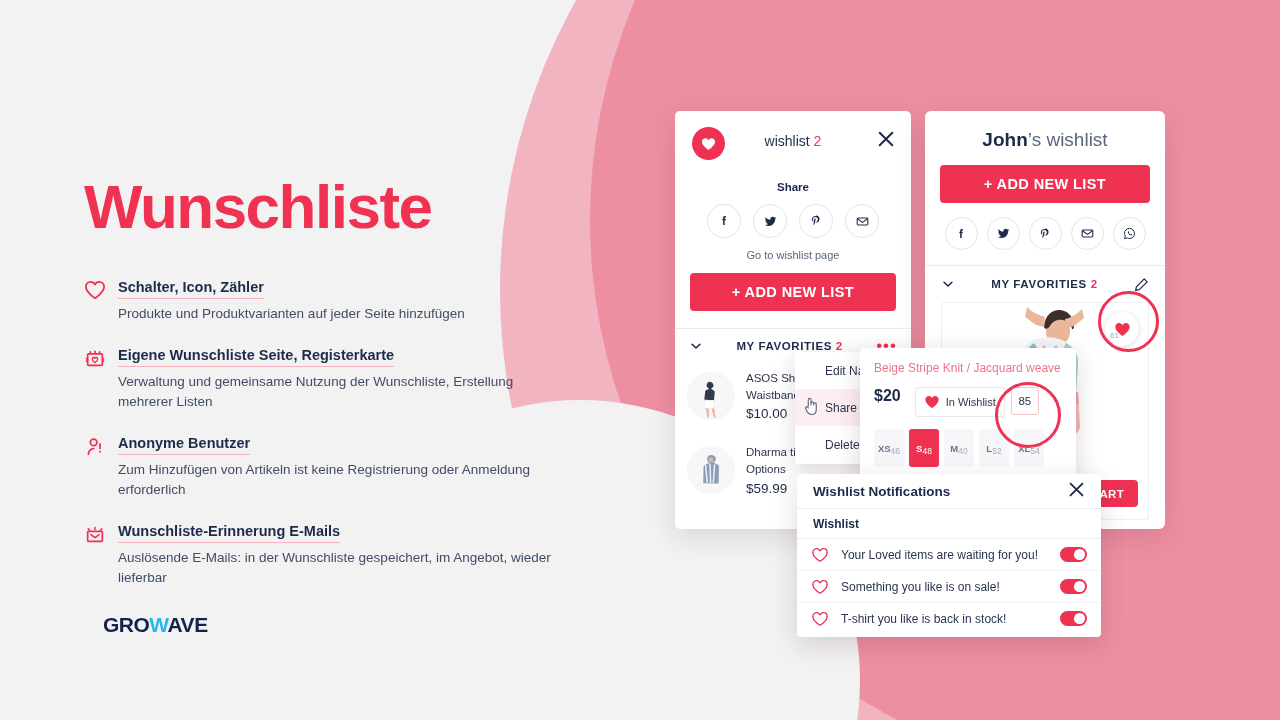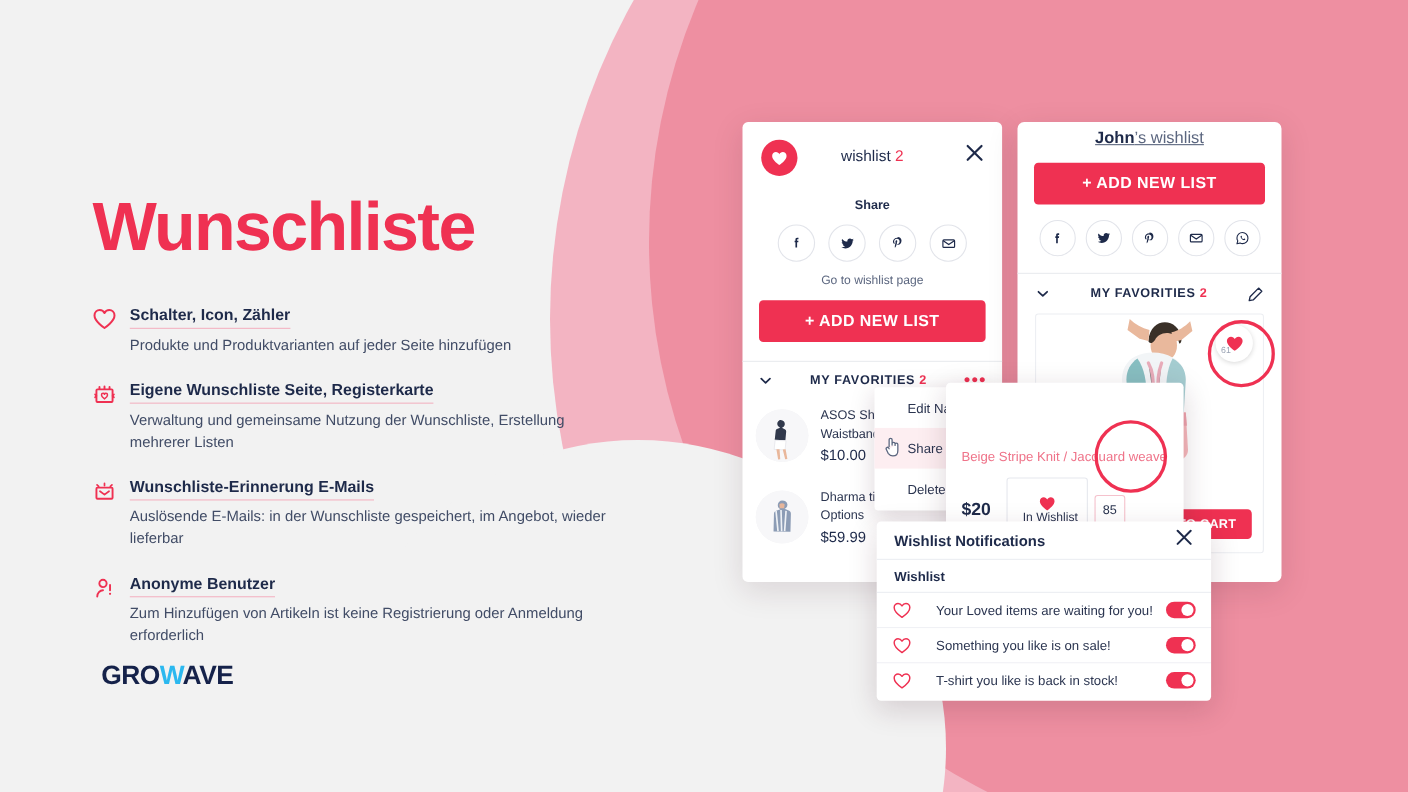--- a/index.html
+++ b/index.html
@@ -40,22 +40,22 @@
   .feature-title{
     font-size:14.5px;font-weight:bold;color:#1e2a4a;
     display:inline-block;margin:0 0 5px 0;
     border-bottom:1px solid #f3b4c2;padding-bottom:3px;
   }
   .feature-desc{
     font-size:13.5px;line-height:1.52;color:#414c66;margin:0;
   }
   .logo{position:absolute;left:3px;top:598px;}
   .logo-text{
-    font-size:24px;font-weight:bold;letter-spacing:-0.5px;
-    color:#15224a;line-height:1;margin:5px;
+    font-size:21px;font-weight:bold;letter-spacing:-0.5px;
+    color:#15224a;line-height:1;margin:16px;
   }
   .logo-w{color:#2bb8ef;}
 
   
   .card{
     position:absolute;background:#fff;border-radius:6px;
     box-shadow:0 8px 28px rgba(60,20,40,.13);
   }
 
   
@@ -110,21 +110,21 @@
   .prod-info{flex:1;min-width:0;}
   .prod-name{
     font-size:11.5px;color:#2b3550;line-height:1.45;
     white-space:nowrap;overflow:hidden;
   }
   .prod-price{font-size:13.5px;color:#1e2a4a;margin-top:3px;}
 
   
   .jcard{left:925px;top:111px;width:240px;height:418px;}
   .jtitle{
-    text-align:center;padding-top:6px;font-size:15px;color:#5b667f;text-decoration:underline;
+    text-align:center;padding-top:18px;font-size:19px;color:#5b667f;
   }
   .jtitle b{color:#1e2a4a;font-weight:bold;}
   .jsocials{display:flex;justify-content:center;gap:9px;margin-top:14px;}
   .jsoc{width:31px;height:31px;}
   .jlist-head{
     display:flex;align-items:center;height:36px;padding:0 16px;border-top:1px solid #e9ebef;
     margin-top:15px;
   }
   .pencil{width:15px;height:15px;cursor:pointer;}
   .prod-card{
@@ -157,26 +157,26 @@
     font-size:12px;color:#2b3550;cursor:pointer;
   }
   .ctx-item.hl{background:#fdeef1;}
   .cursor-hand{position:absolute;left:802px;top:396px;width:18px;height:20px;}
 
   
   .quick{
     position:absolute;left:860px;top:348px;width:188px;height:140px;background:#fff;
     border-radius:4px;box-shadow:0 7px 26px rgba(60,20,40,.18);padding:12px 14px;
   }
-  .quick-name{font-size:12px;color:#ef7389;line-height:1.45;margin-top:47px;}
-  .quick-row{display:flex;align-items:center;margin-top:10px;}
+  .quick-name{font-size:12px;color:#ef7389;line-height:1.45;}
+  .quick-row{display:flex;margin-top:10px;}
   .quick-price{font-size:16px;font-weight:bold;color:#1e2a4a;margin-right:14px;}
   .wish-btn{
     display:flex;align-items:center;border:1px solid #e6e8ee;border-radius:3px;
-    height:26px;padding:16px 8px;cursor:pointer;background:#fff;flex-direction:column;
+    height:26px;padding:1px 8px;cursor:pointer;background:#fff;
   }
   .wish-btn span{font-size:11px;color:#2b3550;margin-left:6px;}
   .wish-num{
     border:1px solid #f5c2cd;border-radius:3px;height:26px;min-width:26px;
     display:flex;align-items:center;justify-content:center;
     font-size:11.5px;color:#2b3550;margin-left:6px;background:#fff;
   }
   .sizes{display:flex;gap:5px;margin-top:12px;}
   .size{
     width:30px;height:38px;border-radius:3px;background:#f6f6f8;
@@ -208,21 +208,21 @@
   .notif-title{font-size:13.5px;font-weight:bold;color:#1e2a4a;}
   .notif-sub{
     height:29px;display:flex;align-items:center;padding:0 16px;
     font-size:12px;font-weight:bold;color:#1e2a4a;border-bottom:1px solid #eceef2;
   }
   .notif-row{
     height:31px;display:flex;align-items:center;padding:0 14px;
     border-bottom:1px solid #f0f1f5;
   }
   .notif-row:last-child{border-bottom:none;}
-  .notif-txt{flex:1;font-size:12px;color:#2b3550;margin-left:22px;}
+  .notif-txt{flex:1;font-size:12px;color:#2b3550;margin-left:12px;}
   .toggle{
     width:27px;height:15px;border-radius:8px;background:#ef3152;position:relative;cursor:pointer;
   }
   .toggle::after{
     content:"";position:absolute;right:2px;top:2px;width:11px;height:11px;
     border-radius:50%;background:#fff;
   }
 </style>
 </head>
 <body>
@@ -262,43 +262,43 @@
         </div>
         <div class="feature-body">
           <div class="feature-title">Eigene Wunschliste Seite, Registerkarte</div>
           <p class="feature-desc">Verwaltung und gemeinsame Nutzung der Wunschliste, Erstellung mehrerer Listen</p>
         </div>
       </div>
 
       <div class="feature">
         <div class="feature-icon">
           <svg width="22" height="22" viewBox="0 0 24 24" fill="none">
-            <rect x="4" y="8" width="16" height="11" rx="1" stroke="#ef3152" stroke-width="1.9"></rect>
-            <path d="M7.5 11.5l4.5 3.4 4.5-3.4" stroke="#ef3152" stroke-width="1.7" stroke-linecap="round" stroke-linejoin="round"></path>
-            <path d="M4.6 5.2l1.6 1.6M12 3.8v2.1M19.4 5.2l-1.6 1.6" stroke="#ef3152" stroke-width="1.7" stroke-linecap="round"></path>
-          </svg>
-        </div>
-        <div class="feature-body">
-          <div class="feature-title">Wunschliste-Erinnerung E-Mails</div>
-          <p class="feature-desc">Auslösende E-Mails: in der Wunschliste gespeichert, im Angebot, wieder lieferbar</p>
-        </div>
-      </div>
-
-      <div class="feature">
-        <div class="feature-icon">
-          <svg width="22" height="22" viewBox="0 0 24 24" fill="none">
             <circle cx="10.5" cy="7" r="3.6" stroke="#ef3152" stroke-width="1.9"></circle>
             <path d="M4.8 20c0-3.5 2.6-6.2 5.7-6.2" stroke="#ef3152" stroke-width="1.9" stroke-linecap="round"></path>
             <path d="M17.5 8.5v5.2" stroke="#ef3152" stroke-width="1.9" stroke-linecap="round"></path>
             <circle cx="17.5" cy="17.3" r="1.1" fill="#ef3152"></circle>
           </svg>
         </div>
         <div class="feature-body">
           <div class="feature-title">Anonyme Benutzer</div>
           <p class="feature-desc">Zum Hinzufügen von Artikeln ist keine Registrierung oder Anmeldung erforderlich</p>
+        </div>
+      </div>
+
+      <div class="feature">
+        <div class="feature-icon">
+          <svg width="22" height="22" viewBox="0 0 24 24" fill="none">
+            <rect x="4" y="8" width="16" height="11" rx="1" stroke="#ef3152" stroke-width="1.9"></rect>
+            <path d="M7.5 11.5l4.5 3.4 4.5-3.4" stroke="#ef3152" stroke-width="1.7" stroke-linecap="round" stroke-linejoin="round"></path>
+            <path d="M4.6 5.2l1.6 1.6M12 3.8v2.1M19.4 5.2l-1.6 1.6" stroke="#ef3152" stroke-width="1.7" stroke-linecap="round"></path>
+          </svg>
+        </div>
+        <div class="feature-body">
+          <div class="feature-title">Wunschliste-Erinnerung E-Mails</div>
+          <p class="feature-desc">Auslösende E-Mails: in der Wunschliste gespeichert, im Angebot, wieder lieferbar</p>
         </div>
       </div>
 
     </div>
 
     <div class="logo">
       <div class="logo-text">
         <span>GRO</span><span class="logo-w">W</span><span>AVE</span>
       </div>
     </div>

